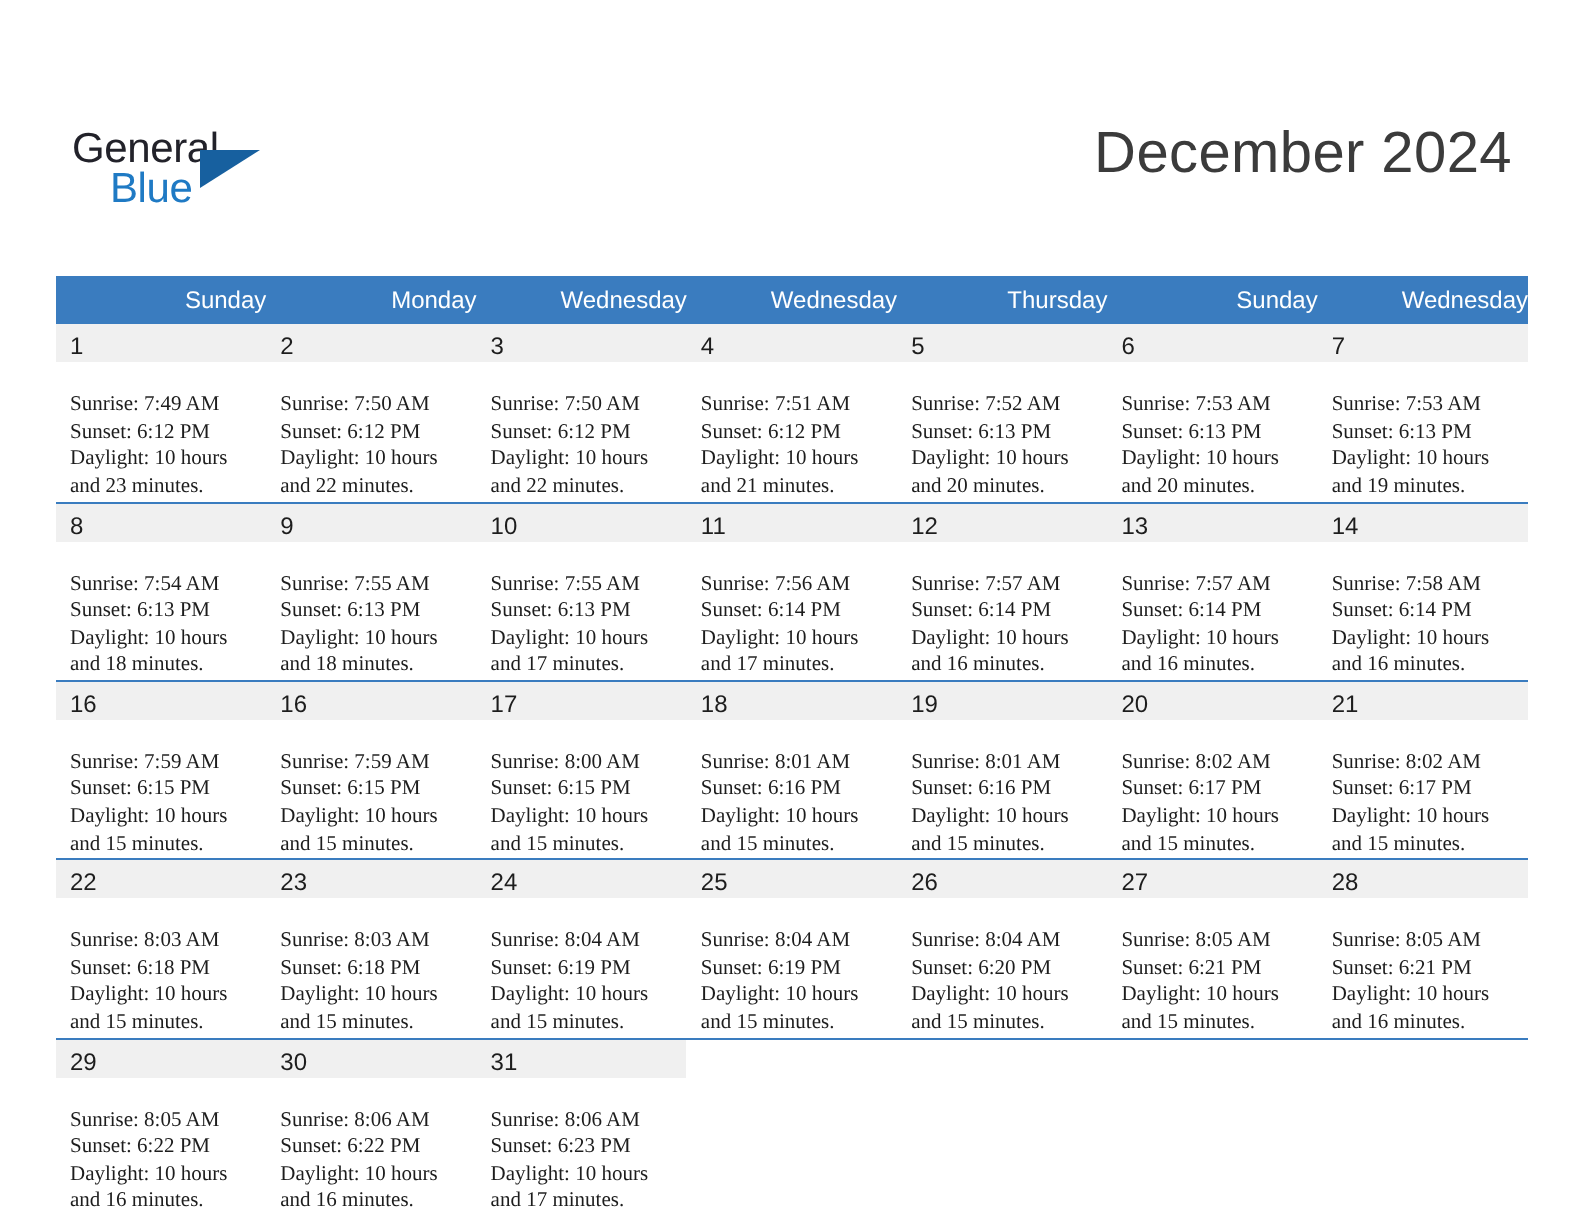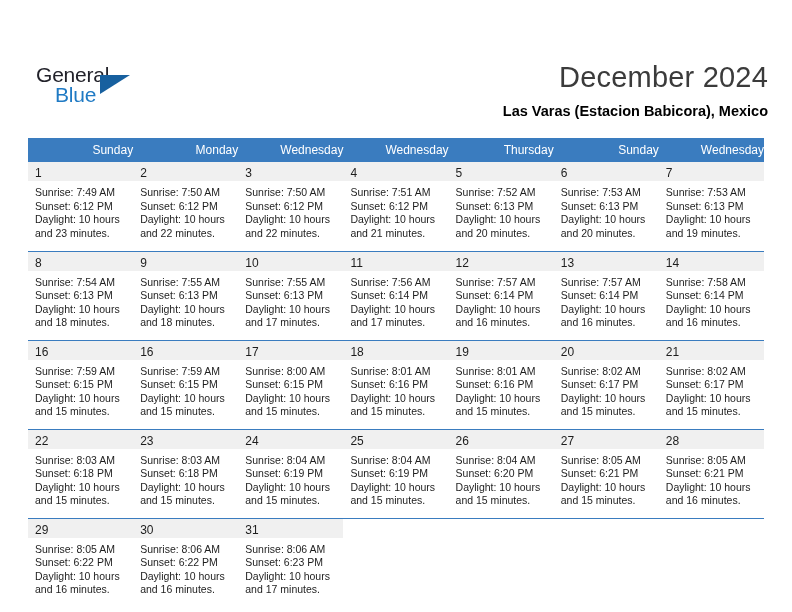--- a/index.html
+++ b/index.html
@@ -62,21 +62,21 @@
     left: 64px;
     top: 12px;
     width: 0;
     height: 0;
     border-left: 30px solid #17609f;
     border-bottom: 19px solid transparent;
   }
 
   .title-block {
     position: absolute;
-    right: 24px;
+    right: 36px;
     top: 28px;
     text-align: right;
   }
   .month-title {
     font-size: 29px;
     line-height: 34px;
     color: #3b3b3b;
     font-weight: normal;
     letter-spacing: 0.2px;
   }
@@ -126,43 +126,43 @@
     font-size: 12px;
     color: #1d1d1d;
     padding: 4px 0 3px 7px;
     height: 19px;
     box-sizing: border-box;
   }
   .daynum.blank {
     background: transparent;
   }
   .details {
-    padding: 5px 6px 0 7px;
+    padding: 15px 6px 0 7px;
     font-size: 10.5px;
     line-height: 13.6px;
     color: #1d1d1d;
     white-space: pre-line;
+    font-family: Liberation Serif, serif;
   }
 </style>
 </head>
 <body>
 
 <div class="page">
 
   <div class="header">
 
     <div class="logo">
       <span class="logo-general">General</span>
       <span class="logo-triangle"></span>
       <span class="logo-blue">Blue</span>
     </div>
 
     <div class="title-block">
       <div class="month-title">December 2024</div>
-      <div class="location-title">Las Varas (Estacion Babicora), Mexico</div>
     </div>
 
   </div>
 
   <table class="calendar">
     <thead>
       <tr>
         <th>Sunday</th>
         <th>Monday</th>
         <th>Wednesday</th>

